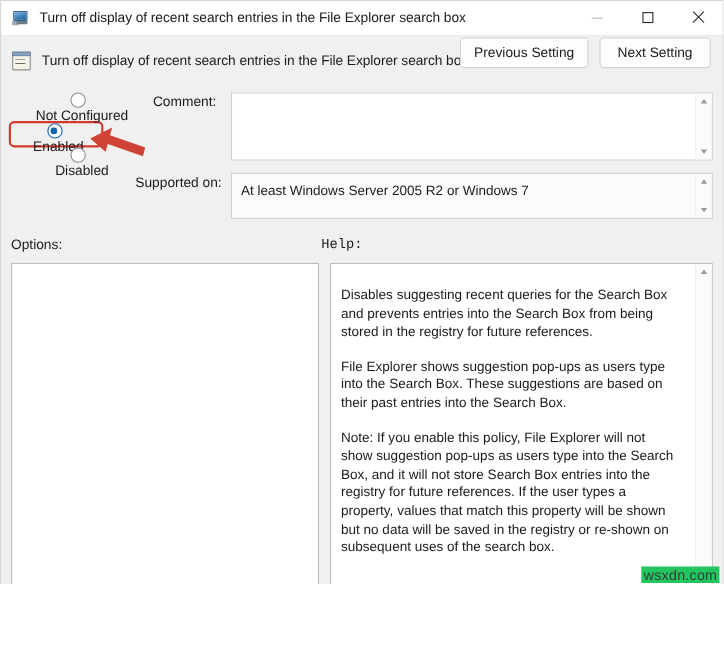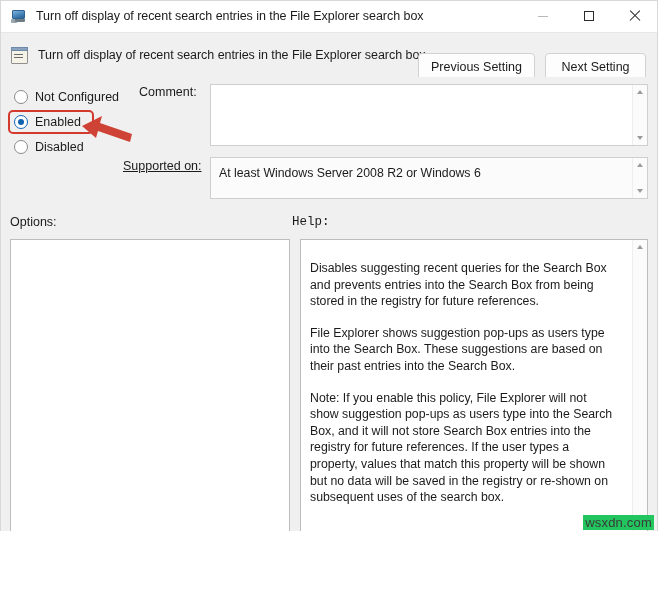--- a/index.html
+++ b/index.html
@@ -158,21 +158,21 @@
   }
   .policy-title {
     font-size: 12.5px;
     color: #1b1b1b;
     white-space: nowrap;
     letter-spacing: -0.05px;
   }
   .nav-buttons {
     position: absolute;
     right: 12px;
-    top: 20px;
+    top: 1px;
     display: flex;
     gap: 10px;
     justify-content: space-between;
   }
   .nav-btn {
     height: 28px;
     min-width: 101px;
     padding: 0 12px;
     background: #fdfdfd;
     border: 1px solid #d2d2d2;
@@ -198,20 +198,21 @@
     top: 7px;
     width: 125px;
   }
   .radio-row {
     display: flex;
     align-items: center;
     height: 26px;
     cursor: pointer;
     padding-left: 4px;
     box-sizing: border-box;
+    flex-direction: column;
   }
   .radio-row.highlighted {
     border: 2px solid #d23a2e;
     border-radius: 5px;
     margin-left: -2px;
     width: 86px;
     height: 24px;
     padding-left: 4px;
   }
   .radio-dot {
@@ -242,21 +243,21 @@
     color: #1b1b1b;
     white-space: nowrap;
   }
 
   .field-label {
     position: absolute;
     font-size: 12.5px;
     color: #1b1b1b;
   }
   #comment-label { left: 124px; top: 8px; margin-left: 15px; }
-  #supported-label { left: 123px; top: 159px; text-decoration: underline; }
+  #supported-label { left: 123px; top: 159px; }
 
   .textbox {
     position: absolute;
     background: #ffffff;
     border: 1px solid #cfcfcf;
     box-sizing: border-box;
     overflow: hidden;
   }
   #comment-box {
     left: 210px; top: 84px;
@@ -449,21 +450,21 @@
     <div class="textbox-text"></div>
     <div class="vscroll">
       <span class="arrow up"></span>
       <span class="arrow down"></span>
     </div>
   </div>
 
   <div class="field-label" id="supported-label">Supported on:</div>
 
   <div class="textbox" id="supported-box">
-    <div class="textbox-text">At least Windows Server 2008 R2 or Windows 6</div>
+    <div class="textbox-text">At least Windows Server 2005 R2 or Windows 7</div>
     <div class="vscroll">
       <span class="arrow up"></span>
       <span class="arrow down"></span>
     </div>
   </div>
 
   <div class="field-label" id="options-label">Options:</div>
   <div class="field-label" id="help-label">Help:</div>
 
   <div class="pane" id="options-pane">

